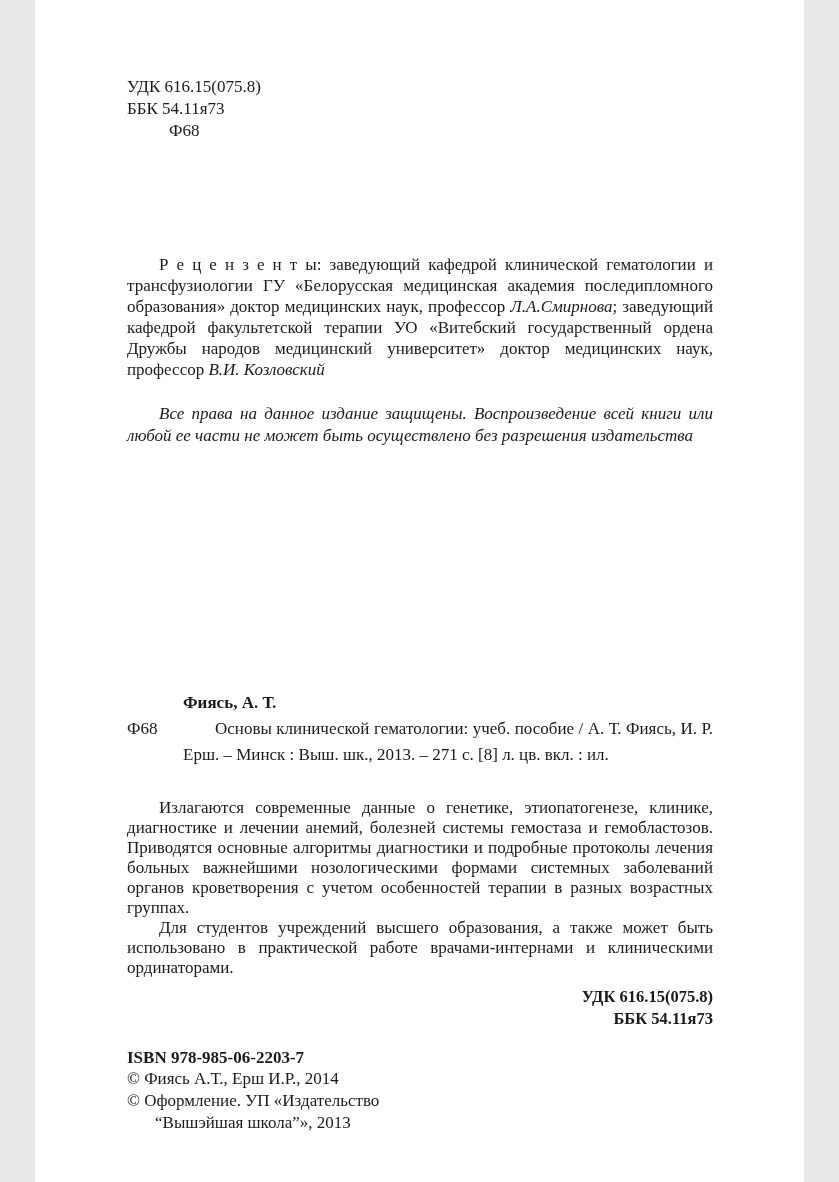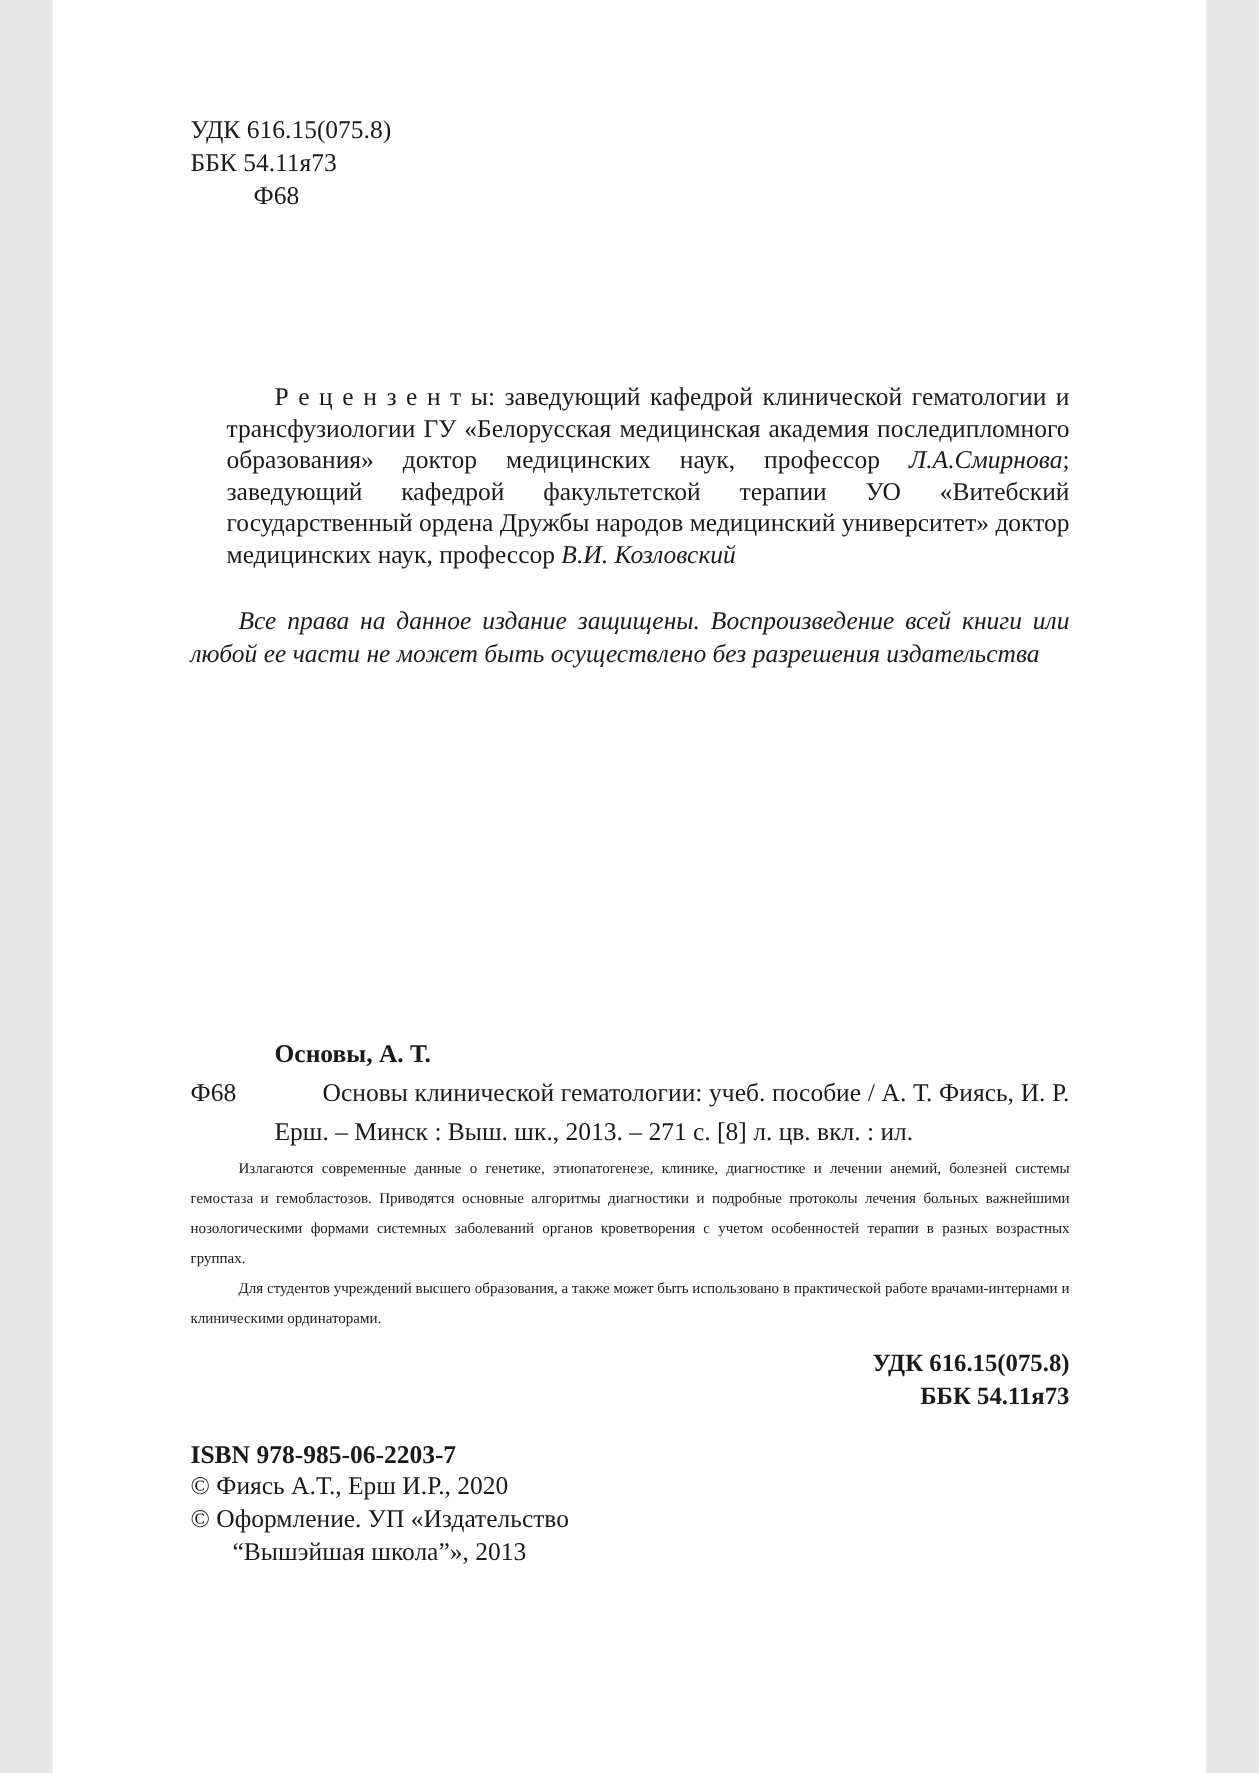--- a/index.html
+++ b/index.html
@@ -26,21 +26,20 @@
     white-space: pre;
   }
   .top-code {
     padding-left: 42px;
   }
   
   .reviewers {
     margin-top: 112px;
     text-align: justify;
     line-height: 21px;
-    margin-left: 24px;
   }
   .reviewers .indent {
     display: inline-block;
     width: 32px;
   }
   .reviewers .person {
     font-style: italic;
   }
   
   .rights {
@@ -72,22 +71,22 @@
     left: -56px;
     top: 0;
   }
   .catalog-entry p {
     margin: 0;
     text-align: justify;
     text-indent: 32px;
   }
   
   .annotation {
-    margin-top: 2px;
-    font-size: 10px;
+    margin-top: 30px;
+    font-size: 17px;
     line-height: 20px;
   }
   .annotation p {
     margin: 0;
     text-align: justify;
     text-indent: 32px;
   }
   
   .classification {
     margin-top: 8px;
@@ -126,38 +125,38 @@
     <div>УДК 616.15(075.8)</div>
     <div>ББК 54.11я73</div>
     <div class="top-code">Ф68</div>
   </div>
 
   <div class="reviewers"><span class="indent"></span><span>Р е ц е н з е н т ы: заведующий кафедрой клинической гематологии и трансфузиологии ГУ «Белорусская медицинская академия последипломного образования» доктор медицинских наук, профессор </span><span class="person">Л.А.Смирнова</span><span>; заведующий кафедрой факультетской терапии УО «Витебский государственный ордена Дружбы народов медицинский университет» доктор медицинских наук, профессор </span><span class="person">В.И. Козловский</span></div>
 
   <div class="rights"><span class="indent"></span><span>Все права на данное издание защищены. Воспроизведение всей книги или любой ее части не может быть осуществлено без разрешения издательства</span></div>
 
   <div class="catalog">
-    <div class="catalog-author">Основы, А. Т.</div>
+    <div class="catalog-author">Фиясь, А. Т.</div>
     <div class="catalog-entry">
       <span class="catalog-code">Ф68</span>
       <p>Основы клинической гематологии: учеб. пособие / А. Т. Фиясь, И. Р. Ерш. – Минск : Выш. шк., 2013. – 271 с. [8] л. цв. вкл. : ил.</p>
     </div>
   </div>
 
   <div class="annotation">
     <p>Излагаются современные данные о генетике, этиопатогенезе, клинике, диагностике и лечении анемий, болезней системы гемостаза и гемобластозов. Приводятся основные алгоритмы диагностики и подробные протоколы лечения больных важнейшими нозологическими формами системных заболеваний органов кроветворения с учетом особенностей терапии в разных возрастных группах.</p>
     <p>Для студентов учреждений высшего образования, а также может быть использовано в практической работе врачами-интернами и клиническими ординаторами.</p>
   </div>
 
   <div class="classification">
     <div>УДК  616.15(075.8)</div>
     <div>ББК 54.11я73</div>
   </div>
 
   <div class="bottom-row">
     <div class="bottom-isbn">ISBN 978-985-06-2203-7</div>
     <div class="copyright-block">
-      <div class="copyright-line">© Фиясь А.Т., Ерш И.Р., 2020</div>
+      <div class="copyright-line">© Фиясь А.Т., Ерш И.Р., 2014</div>
       <div class="copyright-line">© Оформление. УП «Издательство “Вышэйшая школа”», 2013</div>
     </div>
   </div>
 
 </div>
 
 </body></html>

